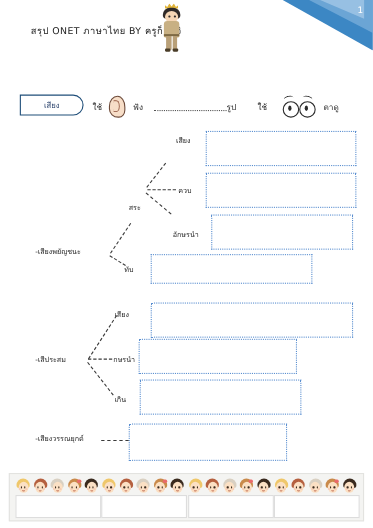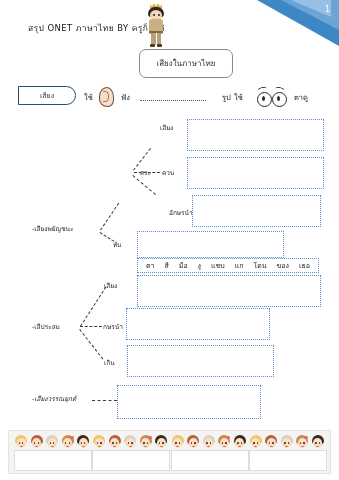--- a/index.html
+++ b/index.html
@@ -188,21 +188,21 @@
   .oval .t { font-size: 7px; color: #1f3864; }
   .srow .w {
     position: absolute;
     font-size: 7.5px;
     top: 7px;
     color: #222;
     white-space: nowrap;
   }
   .w-use1  { left: 66px; }
   .w-listen{ left: 103px; }
-  .w-pic   { left: 204px; }
+  .w-pic   { left: 188px; }
   .w-use2  { left: 216px; }
   .w-eyes  { left: 276px; }
 
   .blankline {
     position: absolute;
     left: 122px;
     top: 16px;
     width: 66px;
     border-bottom: 1px dotted #555;
   }
@@ -420,23 +420,20 @@
     <div class="eye l"></div>
     <div class="eye r"></div>
     <div class="body"></div>
     <div class="belt"></div>
     <div class="legs"></div>
     <div class="leg-split"></div>
     <div class="shoe l"></div>
     <div class="shoe r"></div>
   </div>
 
-  <div class="title-box">
-    <span class="t">เสียงในภาษาไทย</span>
-  </div>
 
   <div class="srow">
     <div class="oval">
       <span class="t">เสียง</span>
     </div>
     <span class="w w-use1">ใช้</span>
 
     <div class="ear">
       <div class="outer"></div>
       <div class="inner"></div>
@@ -461,55 +458,44 @@
 
   <div class="dbox" style="left:187px;top:119px;width:135px;height:30px;"></div>
   <div class="dbox" style="left:187px;top:157px;width:135px;height:30px;"></div>
   <div class="dbox" style="left:192px;top:195px;width:127px;height:30px;"></div>
   <div class="dbox" style="left:137px;top:231px;width:145px;height:25px;"></div>
   <div class="dbox" style="left:137px;top:275px;width:182px;height:30px;"></div>
   <div class="dbox" style="left:126px;top:308px;width:142px;height:30px;"></div>
   <div class="dbox" style="left:127px;top:345px;width:145px;height:30px;"></div>
   <div class="dbox" style="left:117px;top:385px;width:142px;height:32px;"></div>
 
-  <div class="wordstrip">
-    <span>ตา</span>
-    <span>สี</span>
-    <span>มือ</span>
-    <span>งู</span>
-    <span>แชบ</span>
-    <span>แก</span>
-    <span>โดน</span>
-    <span>ของ</span>
-    <span>เธอ</span>
-  </div>
 
   <div class="node left" style="left:32px;top:224px;">-เสียงพยัญชนะ</div>
-  <div class="node" style="left:117px;top:168px;margin-left:23px;">สระ</div>
+  <div class="node" style="left:117px;top:184px;">สระ</div>
   <div class="node" style="left:160px;top:123px;">เสียง</div>
   <div class="node" style="left:162px;top:168px;">ควบ</div>
-  <div class="node" style="left:157px;top:208px;margin-left:12px;">อักษรนำ</div>
+  <div class="node" style="left:157px;top:208px;">อักษรนำ</div>
   <div class="node" style="left:113px;top:240px;">ทับ</div>
 
   <div class="conn" style="left:100px;top:230px;width:33px;transform:rotate(-56deg);"></div>
   <div class="conn" style="left:133px;top:170px;width:28px;transform:rotate(-52deg);"></div>
   <div class="conn" style="left:134px;top:172px;width:26px;"></div>
   <div class="conn" style="left:133px;top:175px;width:30px;transform:rotate(40deg);"></div>
   <div class="conn" style="left:100px;top:232px;width:17px;transform:rotate(32deg);"></div>
 
   <div class="node left" style="left:32px;top:322px;">-เสีประสม</div>
   <div class="node" style="left:104px;top:281px;">เสียง</div>
   <div class="node" style="left:103px;top:322px;">กษรนำ</div>
   <div class="node" style="left:104px;top:358px;">เกิน</div>
 
   <div class="conn" style="left:80px;top:326px;width:47px;transform:rotate(-57deg);"></div>
   <div class="conn" style="left:80px;top:326px;width:22px;"></div>
   <div class="conn" style="left:80px;top:329px;width:38px;transform:rotate(52deg);"></div>
 
-  <div class="node left" style="left:32px;top:394px;font-style:italic;">-เสียงวรรณยุกต์</div>
+  <div class="node left" style="left:32px;top:394px;">-เสียงวรรณยุกต์</div>
   <div class="conn" style="left:92px;top:400px;width:25px;"></div>
 
   <div class="kidstrip">
 
     <div class="kidcell">
       <div class="kidfaces">
         <div class="kid">
           <div class="hair" style="background:#efc76a;"></div>
           <div class="face"></div>
           <div class="eye l"></div>

